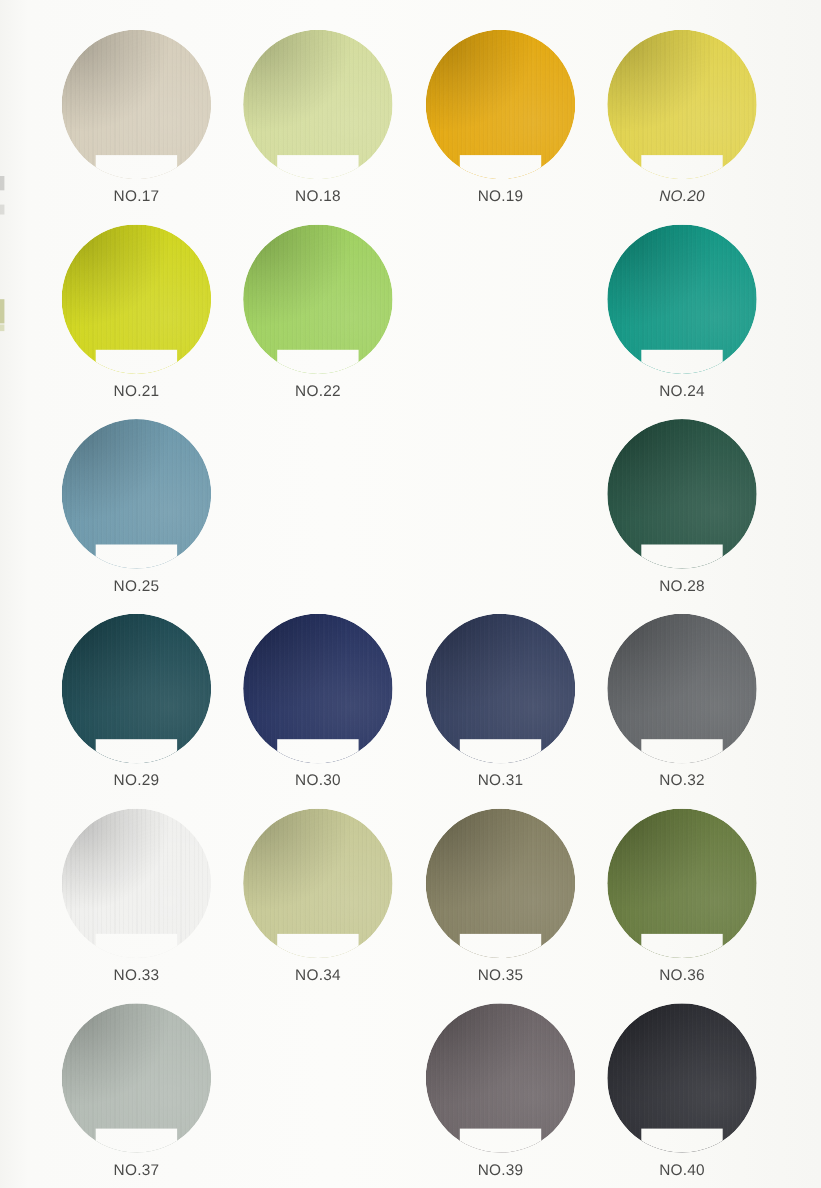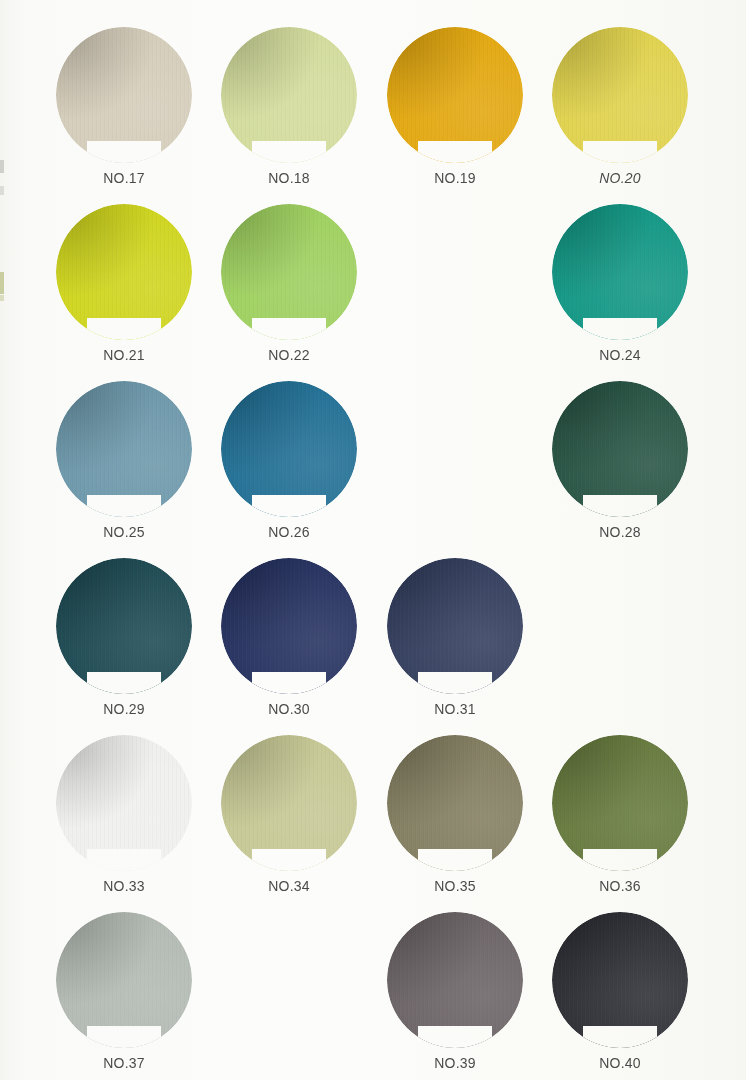--- a/index.html
+++ b/index.html
@@ -210,28 +210,20 @@
         <div class="label">NO.24</div>
       </div>
       <div class="swatch" title="NO.25 #6b97aa" style="left: 56px; top: 381px;">
         <div class="shadow-layer"></div>
         <div class="disc" style="background: rgb(107, 151, 170);">
           <div class="weave"></div>
           <div class="shade"></div>
         </div>
         <div class="label">NO.25</div>
       </div>
-      <div class="swatch" title="NO.26 #1f6e94" style="left: 221px; top: 381px;">
-        <div class="shadow-layer"></div>
-        <div class="disc" style="background: rgb(31, 110, 148);">
-          <div class="weave"></div>
-          <div class="shade"></div>
-        </div>
-        <div class="label">NO.26</div>
-      </div>
       <div class="swatch" title="NO.28 #255242" style="left: 552px; top: 381px;">
         <div class="shadow-layer"></div>
         <div class="disc" style="background: rgb(37, 82, 66);">
           <div class="weave"></div>
           <div class="shade"></div>
         </div>
         <div class="label">NO.28</div>
       </div>
       <div class="swatch" title="NO.29 #1b4851" style="left: 56px; top: 558px;">
         <div class="shadow-layer"></div>
@@ -249,20 +241,28 @@
         </div>
         <div class="label">NO.30</div>
       </div>
       <div class="swatch" title="NO.31 #313c5c" style="left: 387px; top: 558px;">
         <div class="shadow-layer"></div>
         <div class="disc" style="background: rgb(49, 60, 92);">
           <div class="weave"></div>
           <div class="shade"></div>
         </div>
         <div class="label">NO.31</div>
+      </div>
+      <div class="swatch" title="NO.32 #606366" style="left: 552px; top: 558px;">
+        <div class="shadow-layer"></div>
+        <div class="disc" style="background: rgb(96, 99, 102);">
+          <div class="weave"></div>
+          <div class="shade"></div>
+        </div>
+        <div class="label">NO.32</div>
       </div>
       <div class="swatch" title="NO.33 #f0f0ee" style="left: 56px; top: 735px;">
         <div class="shadow-layer"></div>
         <div class="disc" style="background: rgb(240, 240, 238);">
           <div class="weave"></div>
           <div class="shade"></div>
         </div>
         <div class="label">NO.33</div>
       </div>
       <div class="swatch" title="NO.34 #c6c894" style="left: 221px; top: 735px;">

